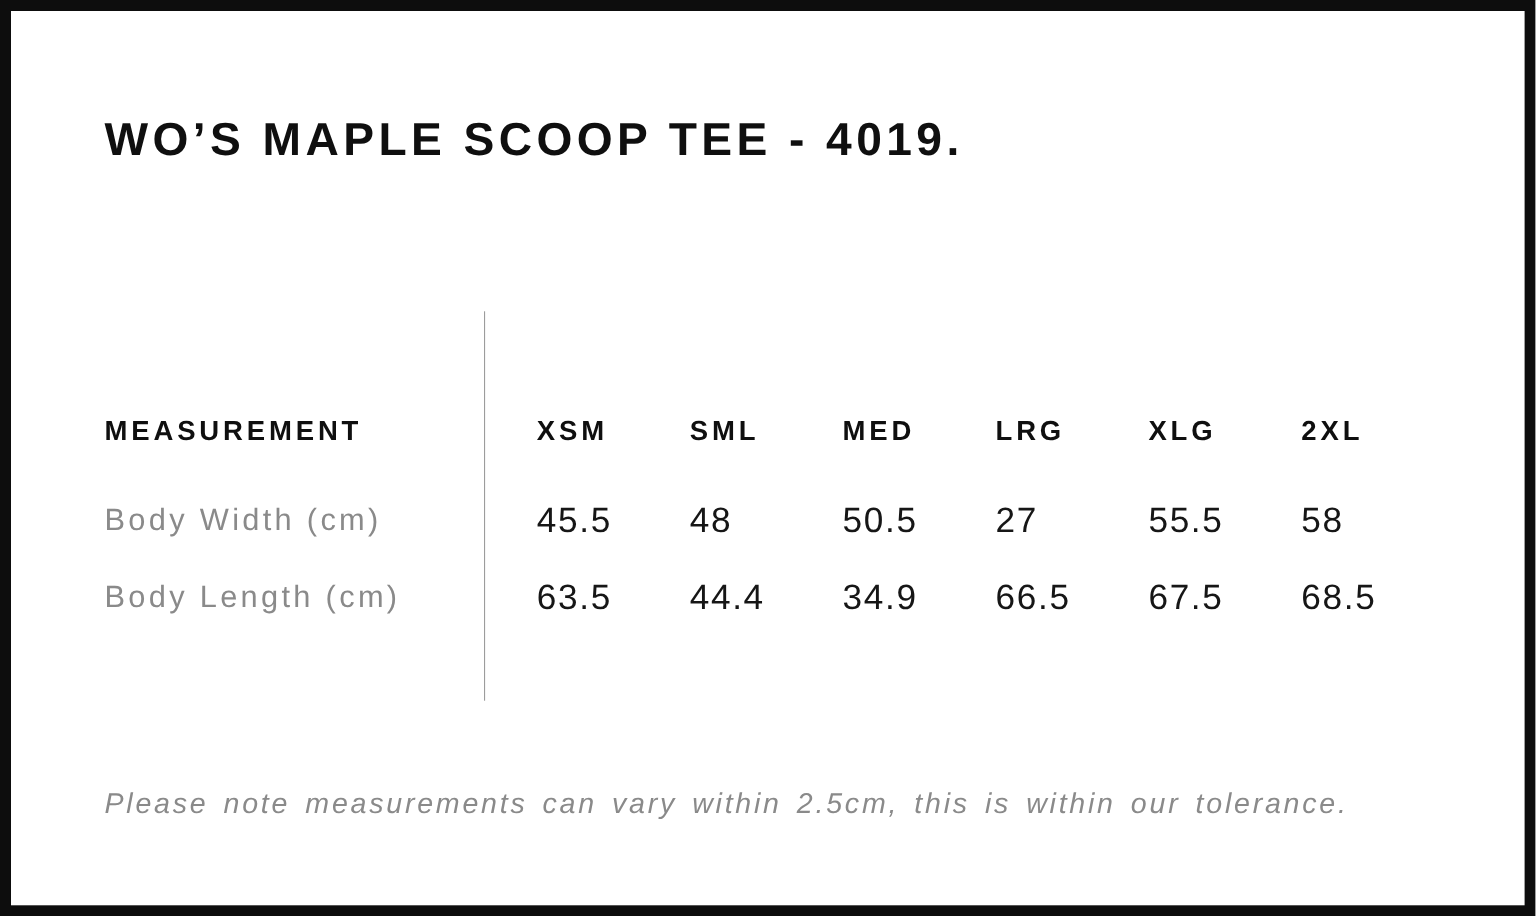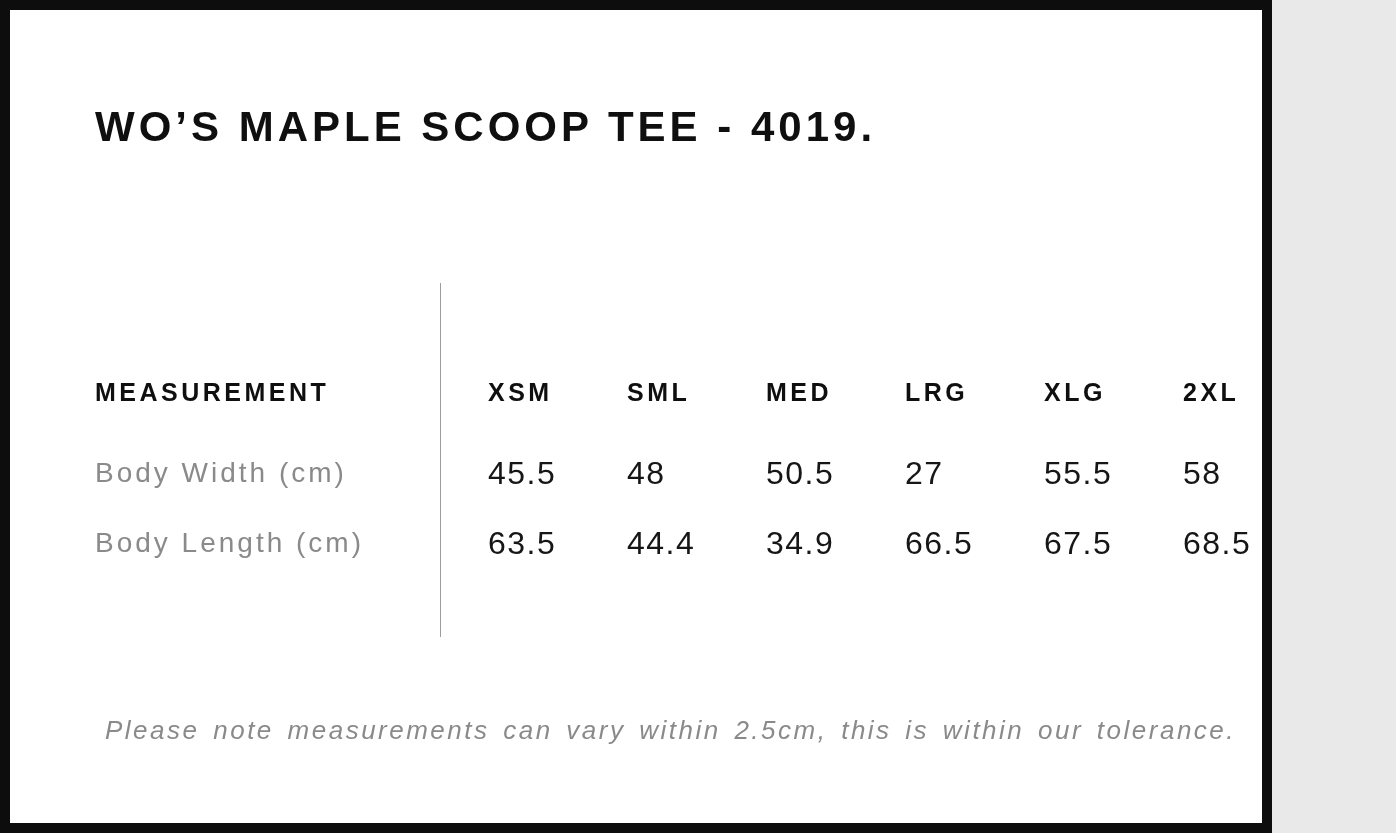--- a/index.html
+++ b/index.html
@@ -1,21 +1,21 @@
 <!DOCTYPE html>
 <html style="--background: #ffffff; --frame-border: #0d0d0d; --heading-text: #0f0f0f; --value-text: #161616; --muted-text: #8a8a8a; --divider: #9c9c9c;"><head>
 <meta charset="utf-8">
 <style>
   * { margin: 0; padding: 0; box-sizing: border-box; }
   html, body { background: #e9e9e9; }
   body { font-family: "Liberation Sans", "DejaVu Sans", sans-serif; }
 
   .frame {
     position: relative;
-    width: 1272px;
+    width: 1396px;
     height: 833px;
     background: var(--background, #ffffff);
     border: 10px solid var(--frame-border, #0d0d0d);
     overflow: hidden;
   }
 
   .title {
     position: absolute;
     left: 85px;
     top: 94px;
@@ -83,21 +83,20 @@
   .note {
     position: absolute;
     left: 85px;
     top: 705px;
     font-size: 26px;
     font-style: italic;
     letter-spacing: 2.5px;
     word-spacing: 4px;
     color: var(--muted-text, #8a8a8a);
     white-space: nowrap;
-    margin-left: 10px;
   }
 </style>
 </head>
 <body>
 
 <div class="frame">
 
   <h1 class="title">WO’S MAPLE SCOOP TEE - 4019.</h1>
 
   <div class="size-table">

